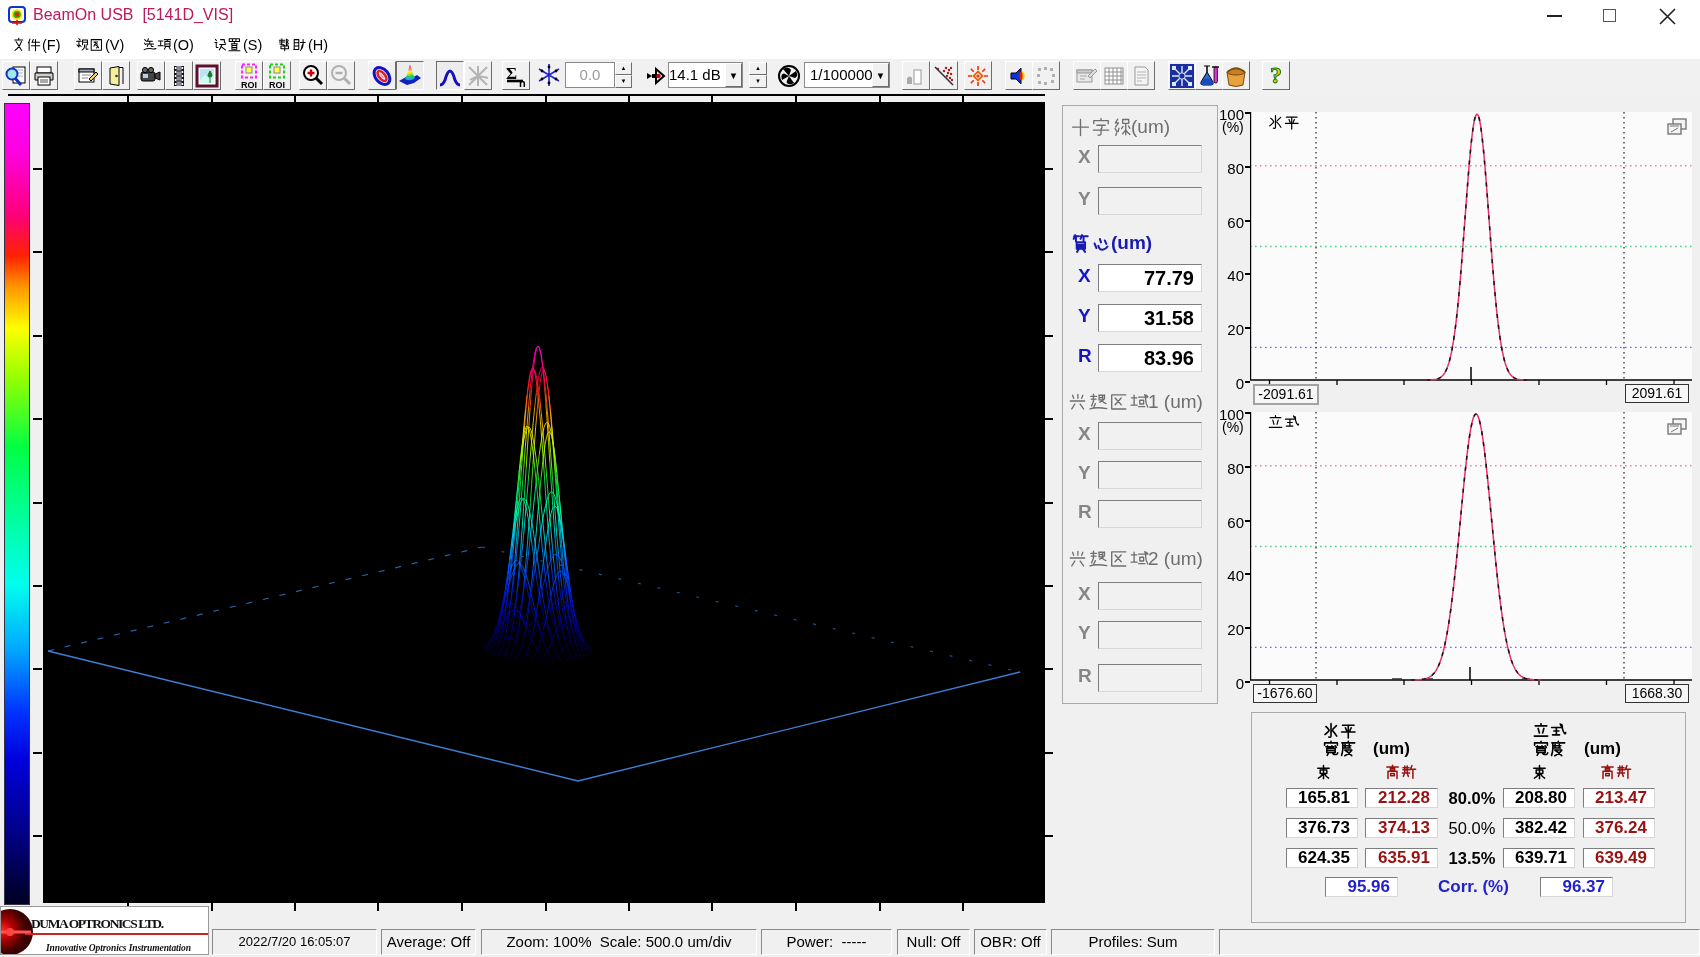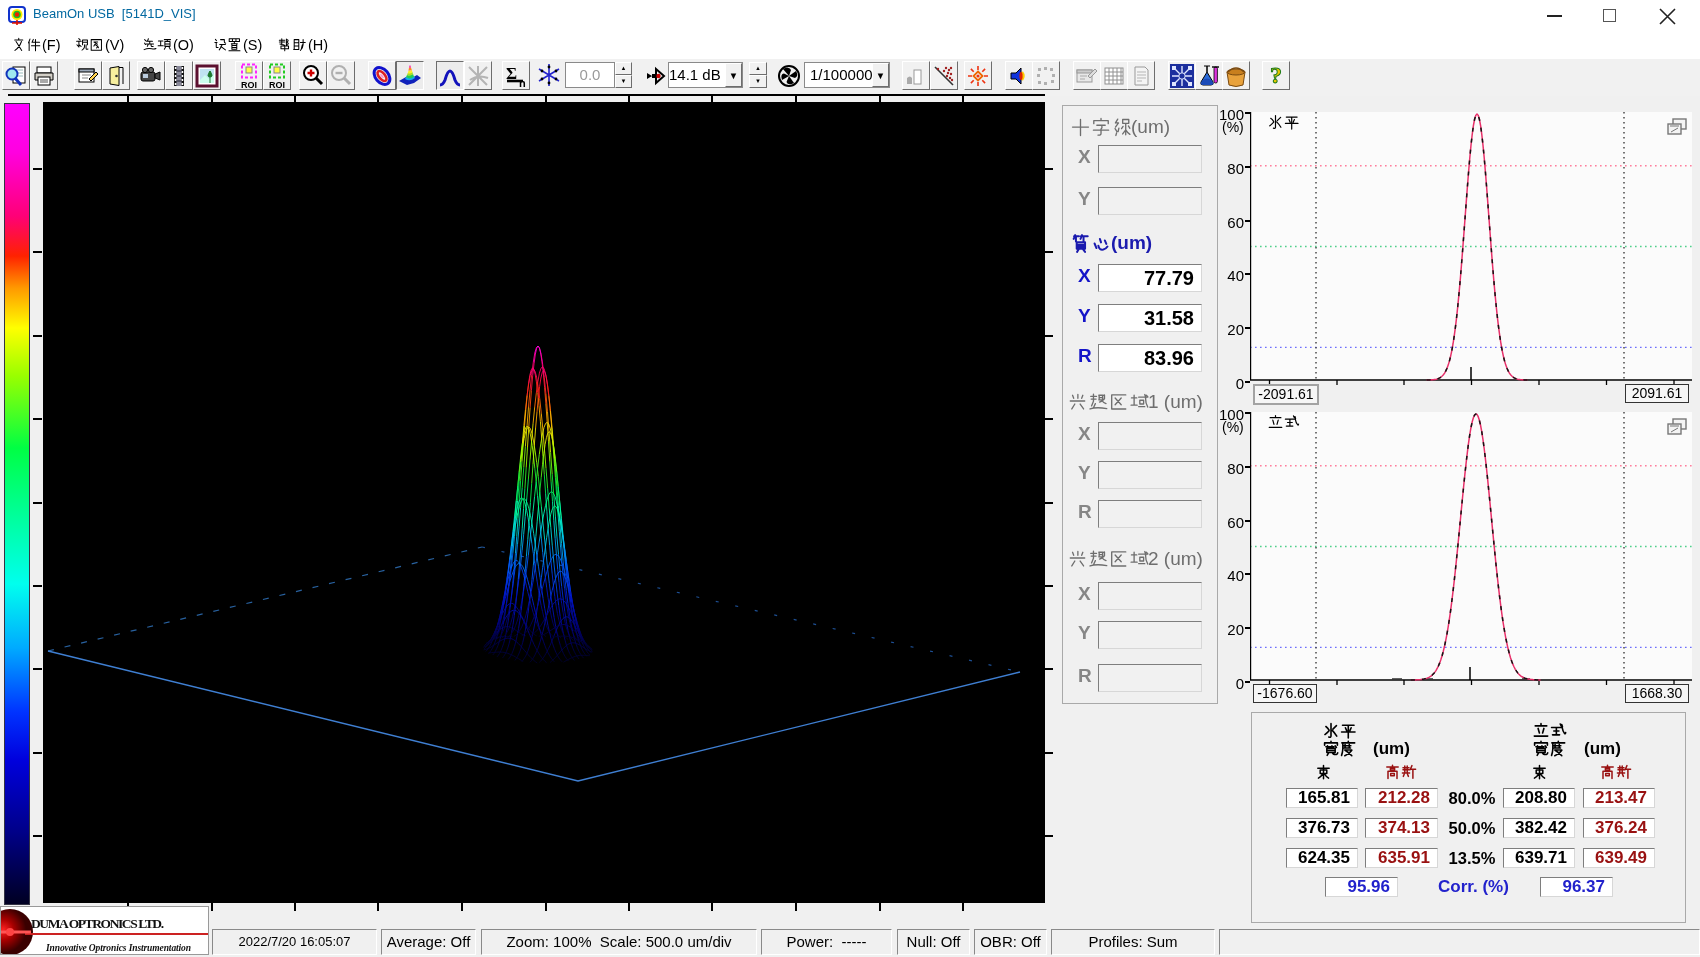--- a/index.html
+++ b/index.html
@@ -7,21 +7,21 @@
 </style></head><body>
 
 <div class="abs" style="left:0;top:0;width:1700px;height:30px;background:#fff"></div>
 <div class="abs" style="left:8px;top:6px"><svg width="19" height="20" viewBox="0 0 19 20">
       <rect x="1" y="1" width="16" height="15" rx="3" fill="none" stroke="#1133cc" stroke-width="2"></rect>
       <circle cx="9" cy="8.5" r="5.5" fill="#ffee00"></circle>
       <circle cx="9" cy="8.5" r="3.8" fill="#22bb22"></circle>
       <circle cx="9" cy="8.5" r="2.2" fill="#ee2200"></circle>
       <path d="M4,17 H14 M9,14 V19" stroke="#dd1100" stroke-width="1.6"></path>
     </svg></div>
-<div class="abs" style="left:33px;top:6px;font-size:13px;color:#0369a1">BeamOn USB&nbsp; [5141D_VIS]</div>
+<div class="abs" style="left:33px;top:6px;font-size:16px;color:#be185d">BeamOn USB&nbsp; [5141D_VIS]</div>
 <div class="abs" style="left:1547px;top:15px;width:15px;height:1.6px;background:#222"></div>
 <div class="abs" style="left:1603px;top:9px;width:13px;height:13px;border:1.4px solid #555;box-sizing:border-box"></div>
 <div class="abs" style="left:1659px;top:8px"><svg width="18" height="18" viewBox="0 0 18 18">
       <path d="M1,1 L16,16 M16,1 L1,16" stroke="#222" stroke-width="1.6"></path>
     </svg></div>
 <div class="abs" style="left:0;top:30px;width:1700px;height:28px;background:#fff"></div>
 <div class="abs" style="left:12px;top:38px"><svg width="31" height="16" viewBox="0 0 31 16" style="overflow:visible">
       <path d="M20,14 H80 M50,2 V14 M30,26 L72,92 M70,26 Q55,70 22,92" transform="translate(0.00,0) scale(0.1350)" fill="none" stroke="#000" stroke-width="7.5" stroke-linecap="round" stroke-linejoin="round"></path>
       <path d="M25,8 L14,36 M19,22 V92 M50,10 L42,28 M40,32 H96 M36,58 H98 M66,12 V94" transform="translate(14.58,0) scale(0.1350)" fill="none" stroke="#000" stroke-width="7.5" stroke-linecap="round" stroke-linejoin="round"></path>
     </svg></div>
@@ -1793,21 +1793,21 @@
       <path d="M50,2 V12 M12,14 H88 M36,22 H64 V34 H36 Z M20,42 H80 M20,42 V90 M80,42 V90 M38,56 H62 V72 H38 Z" transform="translate(0.00,0) scale(0.1500)" fill="none" stroke="#991111" stroke-width="10.0" stroke-linecap="round" stroke-linejoin="round"></path>
       <path d="M24,6 V54 M40,6 V54 M12,18 H52 M12,32 H52 M8,54 H56 M20,62 L14,76 M42,62 L48,76 M72,4 Q66,20 58,32 M60,28 H96 M78,28 V88" transform="translate(16.20,0) scale(0.1500)" fill="none" stroke="#991111" stroke-width="10.0" stroke-linecap="round" stroke-linejoin="round"></path>
     </svg></div>
 <div style="position:absolute;left:1286px;top:788px;width:72px;height:20px;background:#fff;border-top:1px solid #7e7e7e;border-left:1px solid #7e7e7e;border-right:1px solid #d7d7d7;border-bottom:1px solid #d7d7d7;box-sizing:border-box;font:bold 17px &quot;Liberation Sans&quot;,sans-serif;color:#000;text-align:right;line-height:18px;padding-right:7px">165.81</div>
 <div style="position:absolute;left:1365px;top:788px;width:73px;height:20px;background:#fff;border-top:1px solid #7e7e7e;border-left:1px solid #7e7e7e;border-right:1px solid #d7d7d7;border-bottom:1px solid #d7d7d7;box-sizing:border-box;font:bold 17px &quot;Liberation Sans&quot;,sans-serif;color:#991111;text-align:right;line-height:18px;padding-right:7px">212.28</div>
 <div class="abs" style="left:1448px;top:789px;width:48px;font-size:16.5px;font-weight:bold;text-align:center">80.0%</div>
 <div style="position:absolute;left:1503px;top:788px;width:72px;height:20px;background:#fff;border-top:1px solid #7e7e7e;border-left:1px solid #7e7e7e;border-right:1px solid #d7d7d7;border-bottom:1px solid #d7d7d7;box-sizing:border-box;font:bold 17px &quot;Liberation Sans&quot;,sans-serif;color:#000;text-align:right;line-height:18px;padding-right:7px">208.80</div>
 <div style="position:absolute;left:1583px;top:788px;width:72px;height:20px;background:#fff;border-top:1px solid #7e7e7e;border-left:1px solid #7e7e7e;border-right:1px solid #d7d7d7;border-bottom:1px solid #d7d7d7;box-sizing:border-box;font:bold 17px &quot;Liberation Sans&quot;,sans-serif;color:#991111;text-align:right;line-height:18px;padding-right:7px">213.47</div>
 <div style="position:absolute;left:1286px;top:818px;width:72px;height:20px;background:#fff;border-top:1px solid #7e7e7e;border-left:1px solid #7e7e7e;border-right:1px solid #d7d7d7;border-bottom:1px solid #d7d7d7;box-sizing:border-box;font:bold 17px &quot;Liberation Sans&quot;,sans-serif;color:#000;text-align:right;line-height:18px;padding-right:7px">376.73</div>
 <div style="position:absolute;left:1365px;top:818px;width:73px;height:20px;background:#fff;border-top:1px solid #7e7e7e;border-left:1px solid #7e7e7e;border-right:1px solid #d7d7d7;border-bottom:1px solid #d7d7d7;box-sizing:border-box;font:bold 17px &quot;Liberation Sans&quot;,sans-serif;color:#991111;text-align:right;line-height:18px;padding-right:7px">374.13</div>
-<div class="abs" style="left:1448px;top:819px;width:48px;font-size:16.5px;font-weight:bold;text-align:center">50.0%</div>
+<div class="abs" style="left:1448px;top:819px;width:48px;font-size:16.5px;font-weight:normal;text-align:center">50.0%</div>
 <div style="position:absolute;left:1503px;top:818px;width:72px;height:20px;background:#fff;border-top:1px solid #7e7e7e;border-left:1px solid #7e7e7e;border-right:1px solid #d7d7d7;border-bottom:1px solid #d7d7d7;box-sizing:border-box;font:bold 17px &quot;Liberation Sans&quot;,sans-serif;color:#000;text-align:right;line-height:18px;padding-right:7px">382.42</div>
 <div style="position:absolute;left:1583px;top:818px;width:72px;height:20px;background:#fff;border-top:1px solid #7e7e7e;border-left:1px solid #7e7e7e;border-right:1px solid #d7d7d7;border-bottom:1px solid #d7d7d7;box-sizing:border-box;font:bold 17px &quot;Liberation Sans&quot;,sans-serif;color:#991111;text-align:right;line-height:18px;padding-right:7px">376.24</div>
 <div style="position:absolute;left:1286px;top:848px;width:72px;height:20px;background:#fff;border-top:1px solid #7e7e7e;border-left:1px solid #7e7e7e;border-right:1px solid #d7d7d7;border-bottom:1px solid #d7d7d7;box-sizing:border-box;font:bold 17px &quot;Liberation Sans&quot;,sans-serif;color:#000;text-align:right;line-height:18px;padding-right:7px">624.35</div>
 <div style="position:absolute;left:1365px;top:848px;width:73px;height:20px;background:#fff;border-top:1px solid #7e7e7e;border-left:1px solid #7e7e7e;border-right:1px solid #d7d7d7;border-bottom:1px solid #d7d7d7;box-sizing:border-box;font:bold 17px &quot;Liberation Sans&quot;,sans-serif;color:#991111;text-align:right;line-height:18px;padding-right:7px">635.91</div>
 <div class="abs" style="left:1448px;top:849px;width:48px;font-size:16.5px;font-weight:bold;text-align:center">13.5%</div>
 <div style="position:absolute;left:1503px;top:848px;width:72px;height:20px;background:#fff;border-top:1px solid #7e7e7e;border-left:1px solid #7e7e7e;border-right:1px solid #d7d7d7;border-bottom:1px solid #d7d7d7;box-sizing:border-box;font:bold 17px &quot;Liberation Sans&quot;,sans-serif;color:#000;text-align:right;line-height:18px;padding-right:7px">639.71</div>
 <div style="position:absolute;left:1583px;top:848px;width:72px;height:20px;background:#fff;border-top:1px solid #7e7e7e;border-left:1px solid #7e7e7e;border-right:1px solid #d7d7d7;border-bottom:1px solid #d7d7d7;box-sizing:border-box;font:bold 17px &quot;Liberation Sans&quot;,sans-serif;color:#991111;text-align:right;line-height:18px;padding-right:7px">639.49</div>
 <div style="position:absolute;left:1325px;top:877px;width:73px;height:20px;background:#fff;border-top:1px solid #7e7e7e;border-left:1px solid #7e7e7e;border-right:1px solid #d7d7d7;border-bottom:1px solid #d7d7d7;box-sizing:border-box;font:bold 17px &quot;Liberation Sans&quot;,sans-serif;color:#2222cc;text-align:right;line-height:18px;padding-right:7px">95.96</div>
 <div class="abs" style="left:1438px;top:877px;font-size:17px;font-weight:bold;color:#2222cc">Corr. (%)</div>
 <div style="position:absolute;left:1540px;top:877px;width:73px;height:20px;background:#fff;border-top:1px solid #7e7e7e;border-left:1px solid #7e7e7e;border-right:1px solid #d7d7d7;border-bottom:1px solid #d7d7d7;box-sizing:border-box;font:bold 17px &quot;Liberation Sans&quot;,sans-serif;color:#2222cc;text-align:right;line-height:18px;padding-right:7px">96.37</div>

